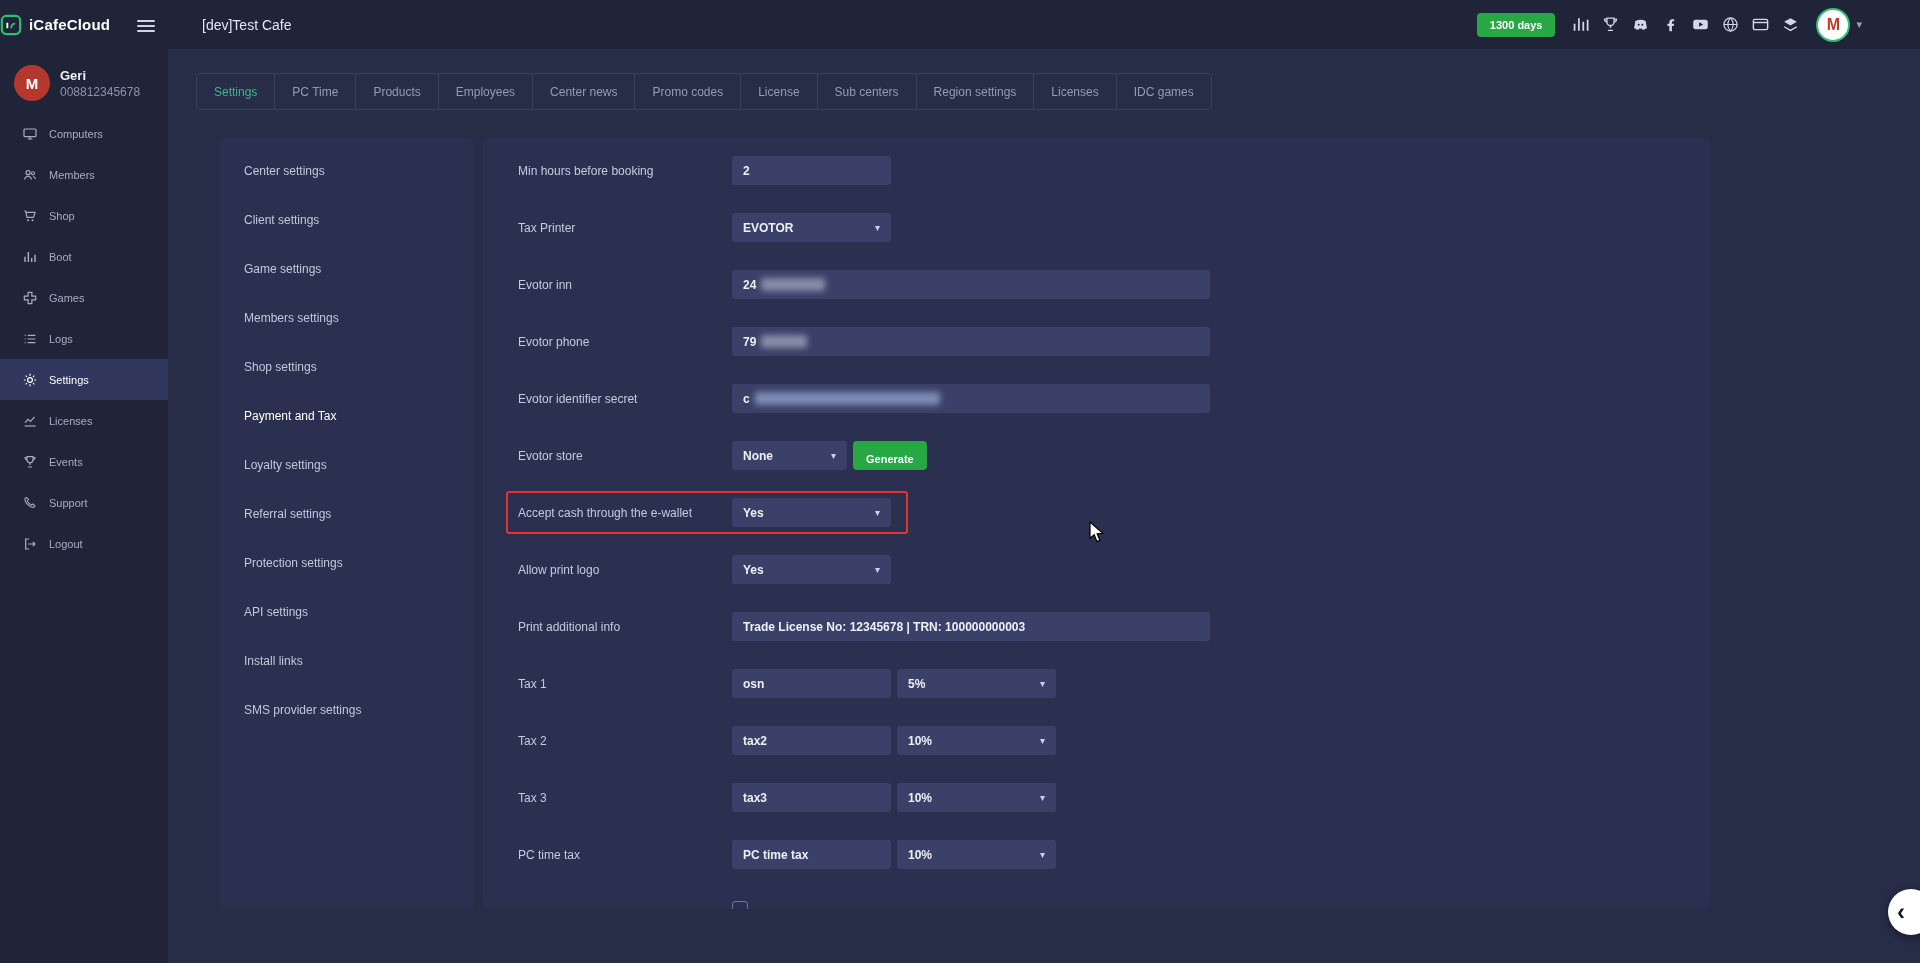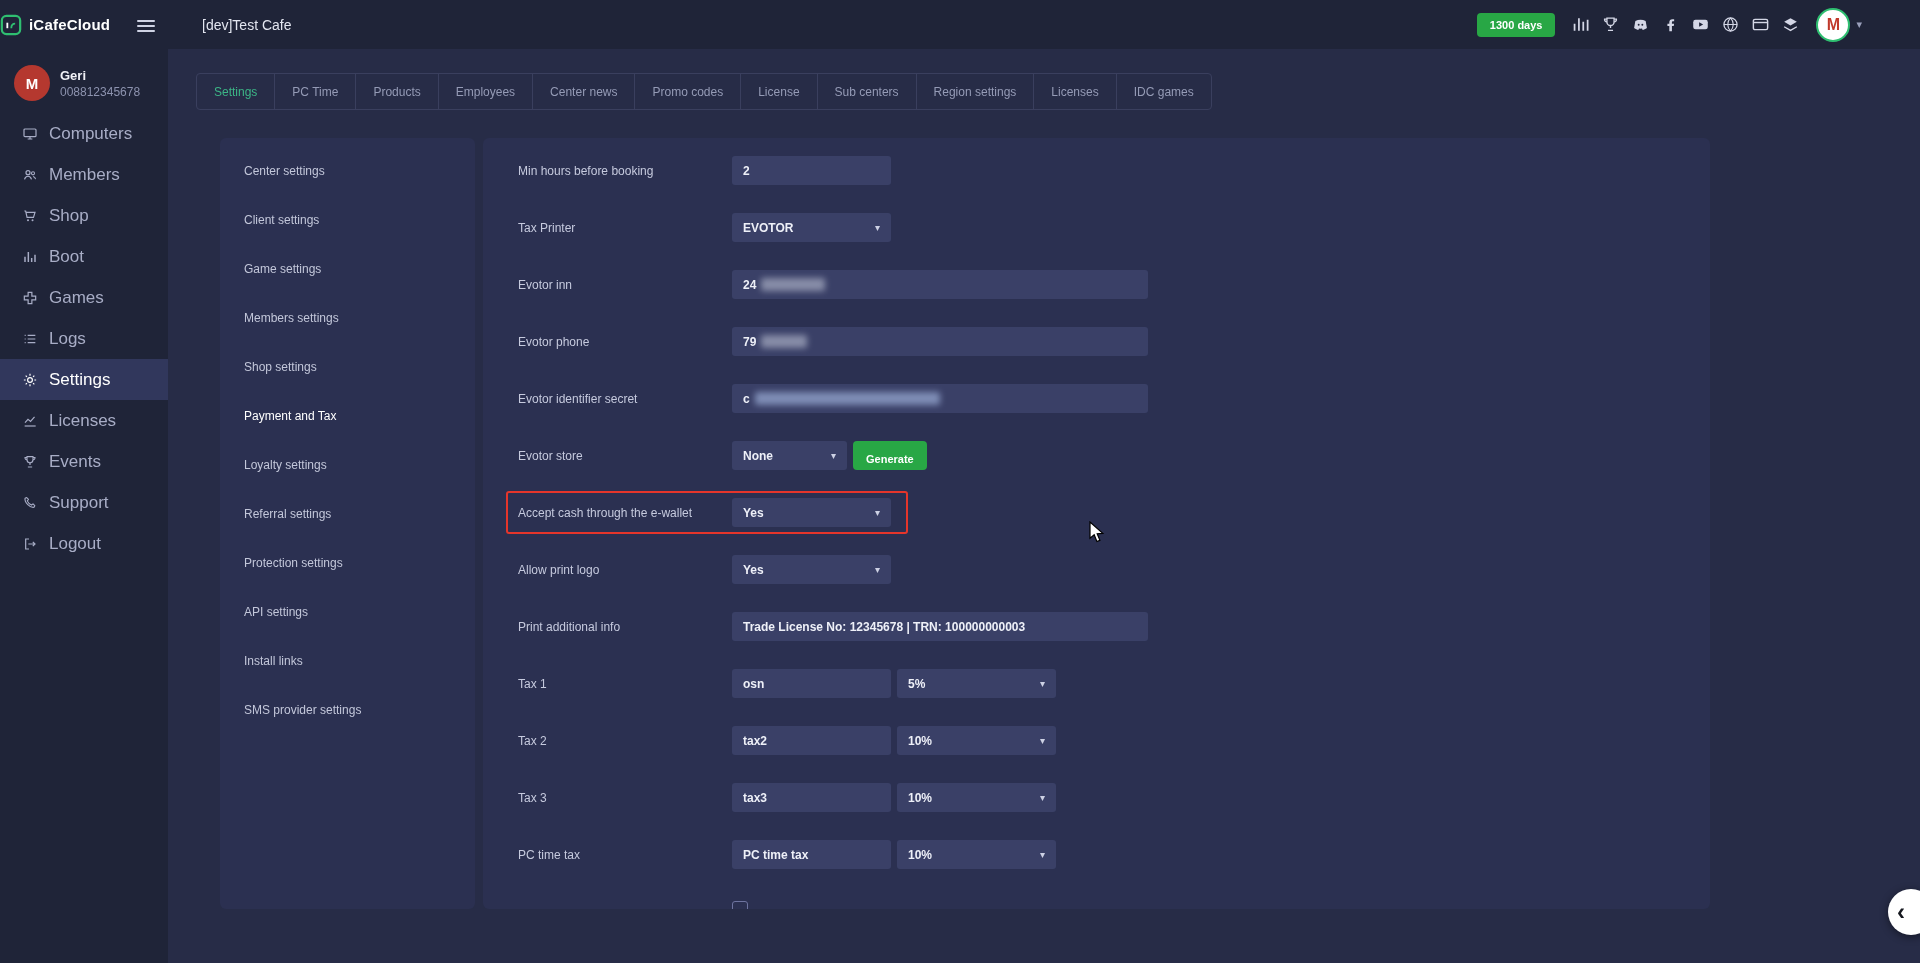--- a/index.html
+++ b/index.html
@@ -27,21 +27,21 @@
   .tb-avatar-group{display:flex;align-items:center;gap:6px;cursor:pointer}
   .tb-avatar{width:34px;height:34px;border-radius:50%;background:#fff;display:flex;align-items:center;justify-content:center;color:#c0392b;font-weight:800;font-size:16px;border:2px solid #2fbf71}
   .tb-caret{color:#9aa0bb;font-size:11px}
 
   
   .sidebar{position:fixed;top:49px;left:0;width:168px;bottom:0;background:var(--bar-bg);z-index:9}
   .side-user{display:flex;align-items:center;gap:10px;padding:16px 14px 12px;cursor:pointer}
   .side-avatar{width:36px;height:36px;border-radius:50%;background:#b5382f;color:#fff;font-weight:800;font-size:15px;display:flex;align-items:center;justify-content:center;flex:none}
   .side-name{color:#f1f2f7;font-size:13px;font-weight:600}
   .side-id{color:#8d93af;font-size:12px;margin-top:2px}
-  .side-item{display:flex;align-items:center;gap:11px;height:41px;padding-left:22px;color:#a8adc6;font-size:17px;cursor:pointer}
+  .side-item{display:flex;align-items:center;gap:11px;height:41px;padding-left:22px;color:#a8adc6;font-size:11px;cursor:pointer}
   .side-item .ic-wrap{width:16px;height:16px;display:flex}
   .side-item svg{width:16px;height:16px}
   .side-item.active{background:#31375c;color:#fff}
 
   
   .main{margin-left:168px;padding-top:49px}
   .tabs{display:flex;margin:24px 0 0 28px}
   .tab{padding:0 17px;height:37px;display:flex;align-items:center;font-size:12px;color:#959bb6;border:1px solid #3a3f5e;margin-left:-1px;cursor:pointer;white-space:nowrap}
   .tab:first-child{border-radius:4px 0 0 4px;margin-left:0}
   .tab:last-child{border-radius:0 4px 4px 0}
@@ -52,21 +52,21 @@
   .settings-nav{width:255px;padding-top:8px;flex:none}
   .nav-item{height:49px;display:flex;align-items:center;padding-left:24px;font-size:12px;color:#c3c7da;cursor:pointer}
   .nav-item.active{color:#fff;font-weight:400}
 
   .form-card{width:1227px;padding:4px 0 0 35px;position:relative;overflow:hidden}
   .form-row{display:flex;align-items:center;height:57px;position:relative}
   .form-label{width:214px;flex:none;font-size:12px;color:var(--muted)}
   .form-controls{display:flex;align-items:center;gap:6px}
   .tbox,.sel{background:var(--input-bg);height:29px;border-radius:3px;display:flex;align-items:center;padding:0 11px;color:var(--text);font-size:12px;font-weight:600}
   .sel{justify-content:space-between;cursor:pointer}
-  .w-xs{width:115px}.w-sm{width:159px}.w-lg{width:416px}
+  .w-xs{width:115px}.w-sm{width:159px}.w-lg{width:478px}
   .chev{font-size:10px;color:#cdd1e4;margin-left:8px}
   .blob{display:inline-block;height:13px;border-radius:2px;background:#9aa0b8;filter:blur(3px);opacity:.8;margin-left:5px}
   .blob-sm{width:46px}.blob-md{width:64px}.blob-lg{width:185px;background:#8fa0c9}
   .btn-green{height:29px;padding:12px 13px;background:var(--accent-green);border:none;border-radius:4px;color:#fff;font-size:11px;font-weight:600;cursor:pointer;font-family:inherit}
   .hl-box{position:absolute;left:-12px;top:7px;width:402px;height:43px;border:2px solid var(--highlight-red);border-radius:3px;pointer-events:none}
   .partial-box{position:absolute;top:763px;left:249px;width:16px;height:16px;border:1px solid #6e74a0;border-radius:3px;cursor:pointer}
 
   
   .cursor{position:fixed;left:1089px;top:521px;z-index:50;pointer-events:none}
   .fab{position:fixed;right:-14px;bottom:28px;width:46px;height:46px;border-radius:50%;background:#fff;display:flex;align-items:center;padding-left:9px;z-index:40;cursor:pointer;box-shadow:0 2px 8px rgba(0,0,0,.45)}

